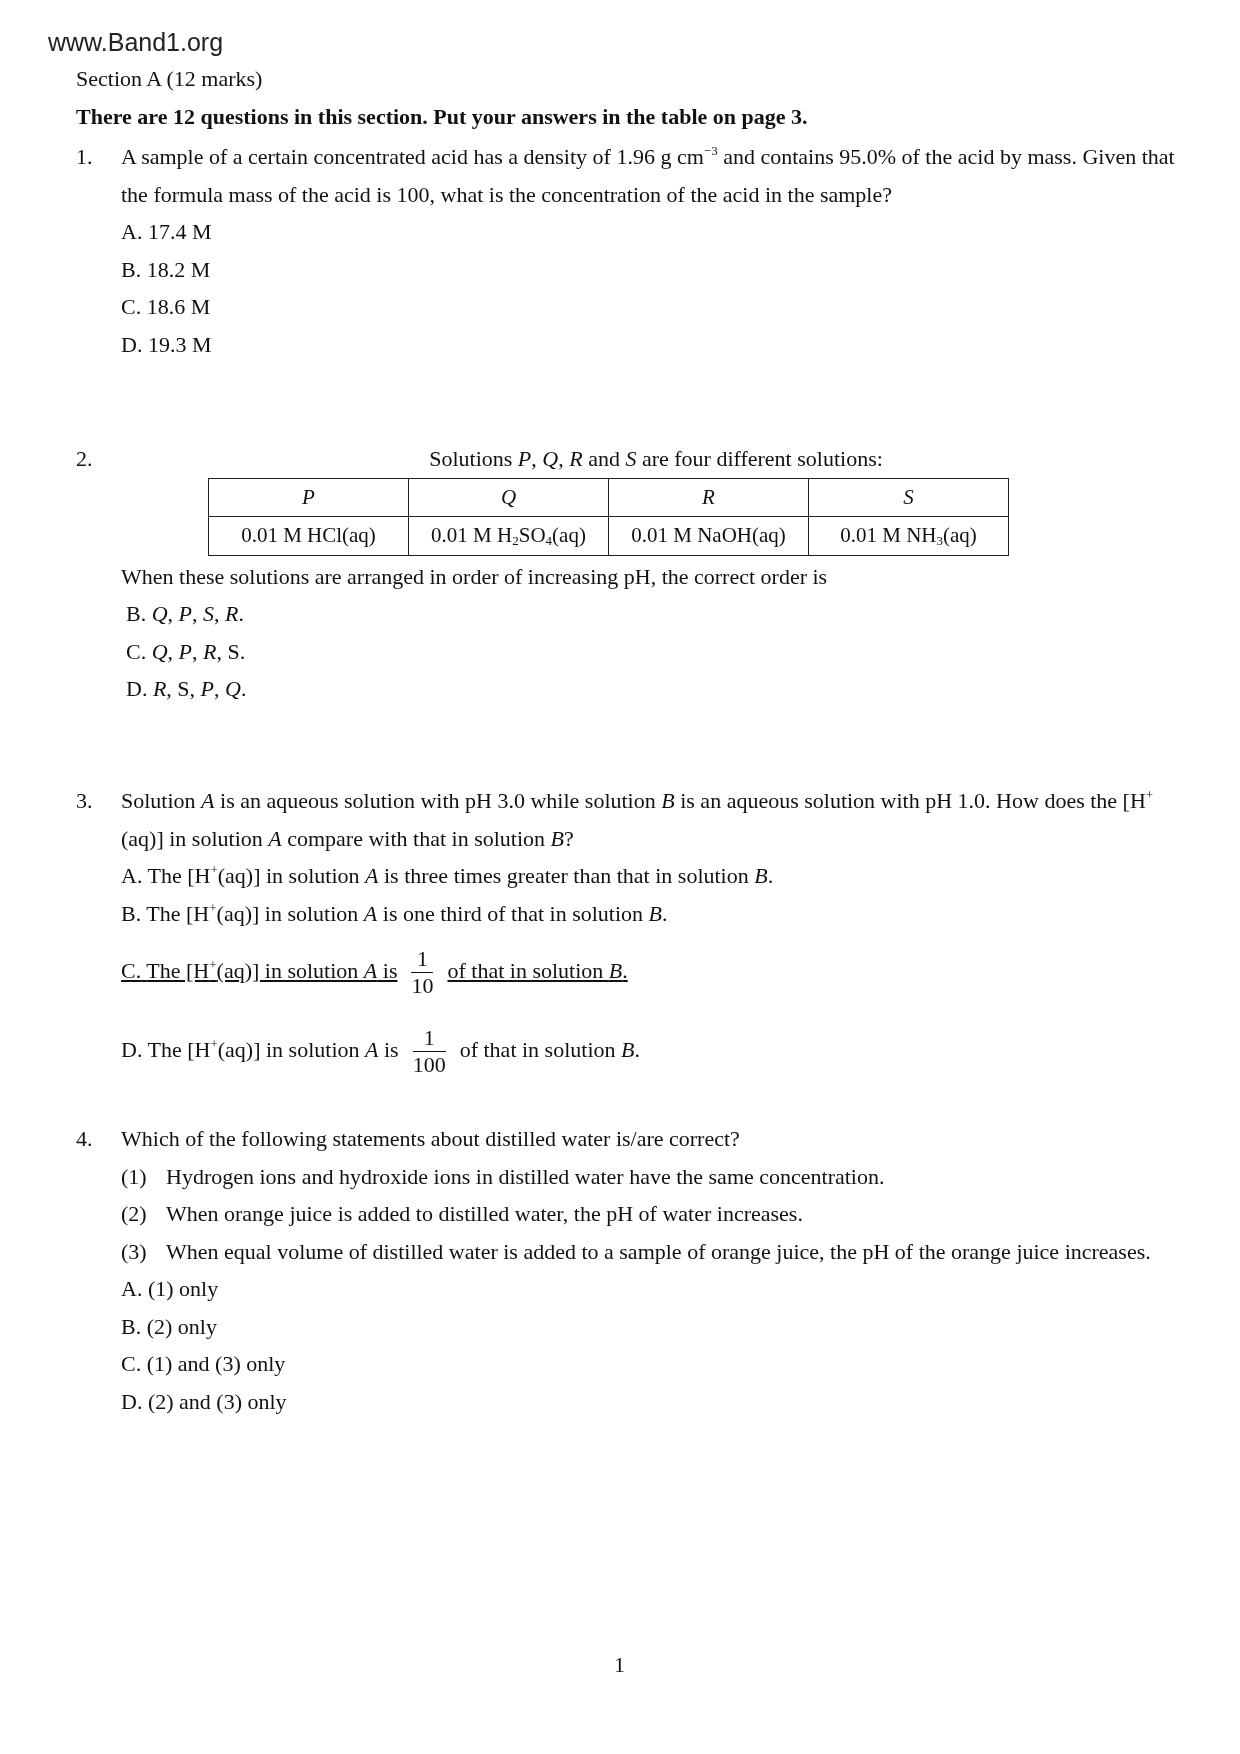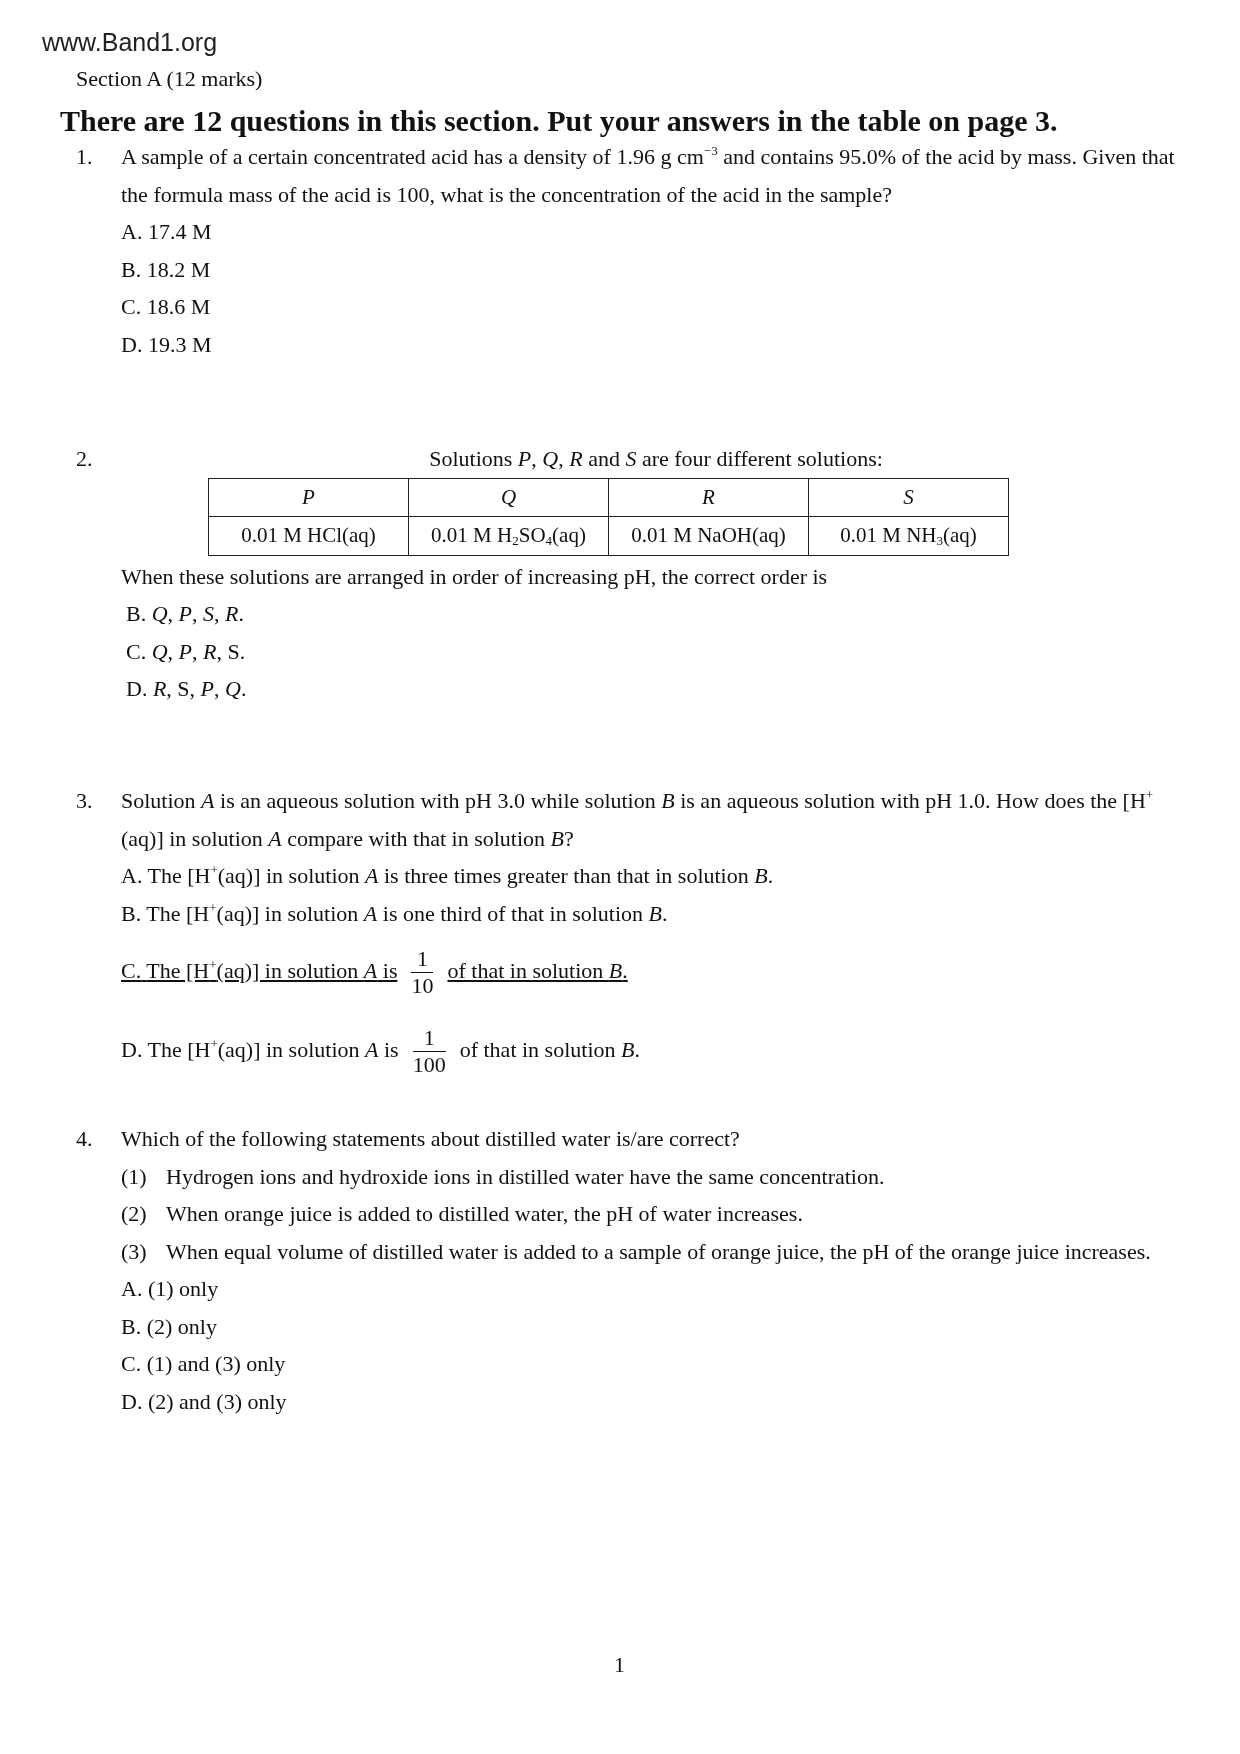--- a/index.html
+++ b/index.html
@@ -1,20 +1,20 @@
 <!DOCTYPE html>
 <html><head>
 <meta charset="utf-8">
 <style>
   html, body { margin: 0; padding: 0; background: #ffffff; }
   body { width: 1240px; height: 1754px; position: relative; overflow: hidden;
          font-family: "Liberation Serif", serif; color: #111; }
-  .site { position: absolute; left: 42px; top: 28px; font-family: "Liberation Sans", sans-serif; font-size: 25px; color: #222; }
+  .site { position: absolute; left: 48px; top: 28px; font-family: "Liberation Sans", sans-serif; font-size: 25px; color: #222; }
   .sec-title { position: absolute; left: 76px; top: 66px; font-weight: normal; font-size: 22px; }
-  .sec-instr { position: absolute; left: 60px; top: 104px; font-weight: bold; font-size: 30px; }
+  .sec-instr { position: absolute; left: 76px; top: 104px; font-weight: bold; font-size: 22px; }
   .q { position: absolute; left: 76px; width: 1110px; font-size: 22px; line-height: 37.5px; }
   .qnum { position: absolute; left: 0; top: 0; }
   .qbody { margin-left: 45px; }
   .opt { display: block; }
   .it { font-style: italic; }
   sup { font-size: 13px; vertical-align: 9px; line-height: 0; }
   sub { font-size: 13px; vertical-align: -3px; line-height: 0; }
   table.sol { border-collapse: collapse; margin-left: 84px; font-size: 21px; }
   table.sol td { border: 1.5px solid #222; padding: 0 8px; height: 36px; text-align: center; }
   table.sol td.hd { font-style: italic; width: 183px; }

